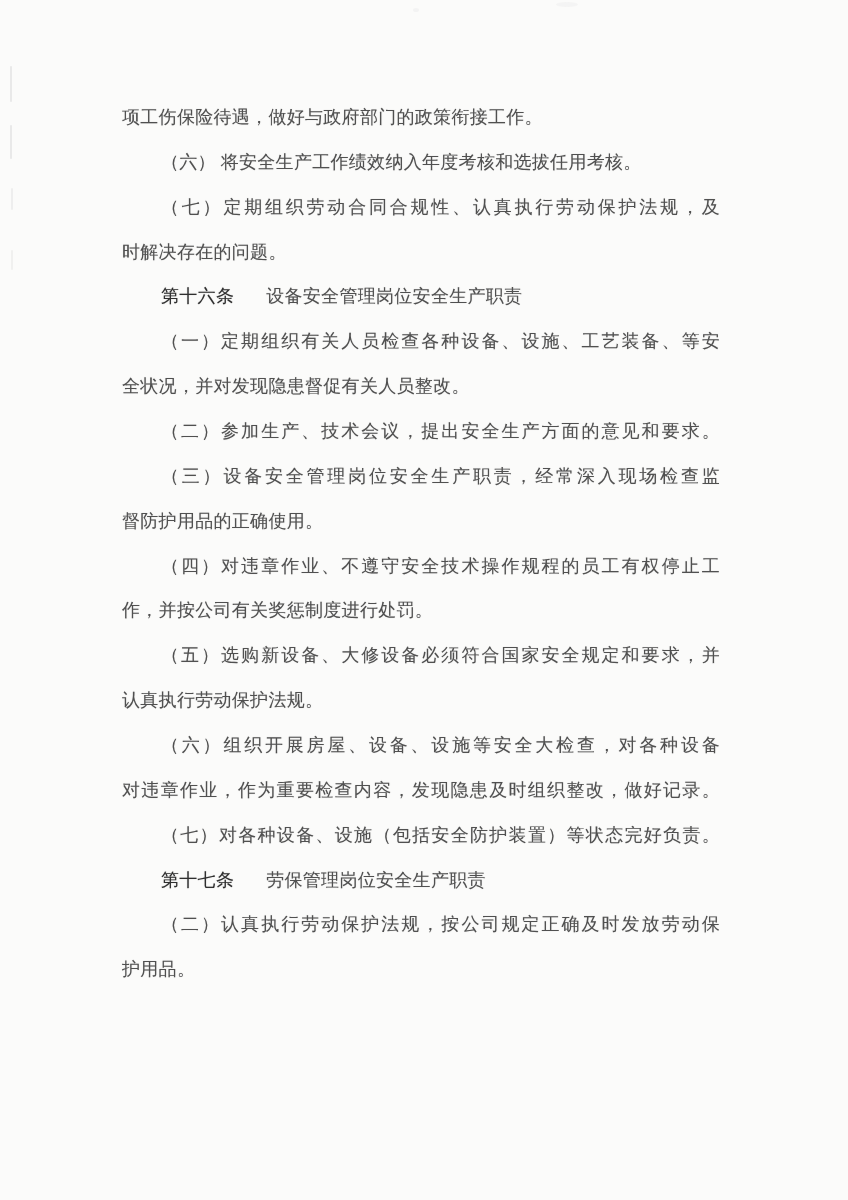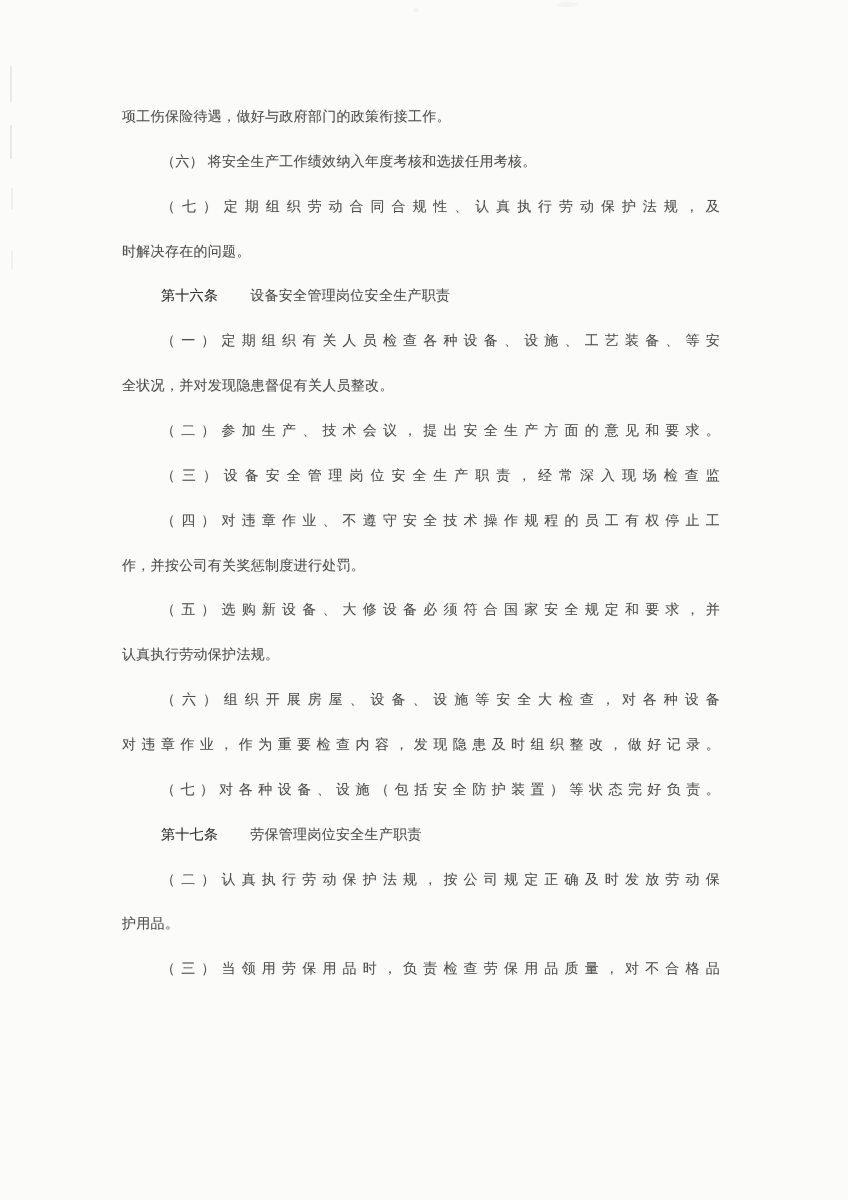--- a/index.html
+++ b/index.html
@@ -26,21 +26,21 @@
   }
   .textblock {
     position: absolute;
     left: 122px;
     top: 95px;
     width: 598px;
   }
   .line {
     height: 44.86px;
     line-height: 44.86px;
-    font-size: 14px;
+    font-size: 18px;
     color: var(--text);
     letter-spacing: 0.3px;
     white-space: nowrap;
     text-shadow: 0 0 1px rgba(110,110,110,0.35);
   }
   .line.justify {
     white-space: normal;
     text-align: justify;
     text-align-last: justify;
   }
@@ -80,25 +80,25 @@
   <div class="textblock">
       <div class="line">项工伤保险待遇，做好与政府部门的政策衔接工作。</div>
       <div class="line indent">（六） 将安全生产工作绩效纳入年度考核和选拔任用考核。</div>
       <div class="line indent justify">（七）定期组织劳动合同合规性、认真执行劳动保护法规，及</div>
       <div class="line">时解决存在的问题。</div>
       <div class="line indent"><span class="bold">第十六条</span><span>设备安全管理岗位安全生产职责</span></div>
       <div class="line indent justify">（一）定期组织有关人员检查各种设备、设施、工艺装备、等安</div>
       <div class="line">全状况，并对发现隐患督促有关人员整改。</div>
       <div class="line indent justify">（二）参加生产、技术会议，提出安全生产方面的意见和要求。</div>
       <div class="line indent justify">（三）设备安全管理岗位安全生产职责，经常深入现场检查监</div>
+      <div class="line">督防护用品的正确使用。</div>
       <div class="line indent justify">（四）对违章作业、不遵守安全技术操作规程的员工有权停止工</div>
       <div class="line">作，并按公司有关奖惩制度进行处罚。</div>
       <div class="line indent justify">（五）选购新设备、大修设备必须符合国家安全规定和要求，并</div>
       <div class="line">认真执行劳动保护法规。</div>
       <div class="line indent justify">（六）组织开展房屋、设备、设施等安全大检查，对各种设备</div>
       <div class="line justify">对违章作业，作为重要检查内容，发现隐患及时组织整改，做好记录。</div>
       <div class="line indent justify">（七）对各种设备、设施（包括安全防护装置）等状态完好负责。</div>
       <div class="line indent"><span class="bold">第十七条</span><span>劳保管理岗位安全生产职责</span></div>
       <div class="line indent justify">（二）认真执行劳动保护法规，按公司规定正确及时发放劳动保</div>
       <div class="line">护用品。</div>
-      <div class="line indent justify">（三）当领用劳保用品时，负责检查劳保用品质量，对不合格品</div>
     </div>
 </div>
 
 </body></html>

